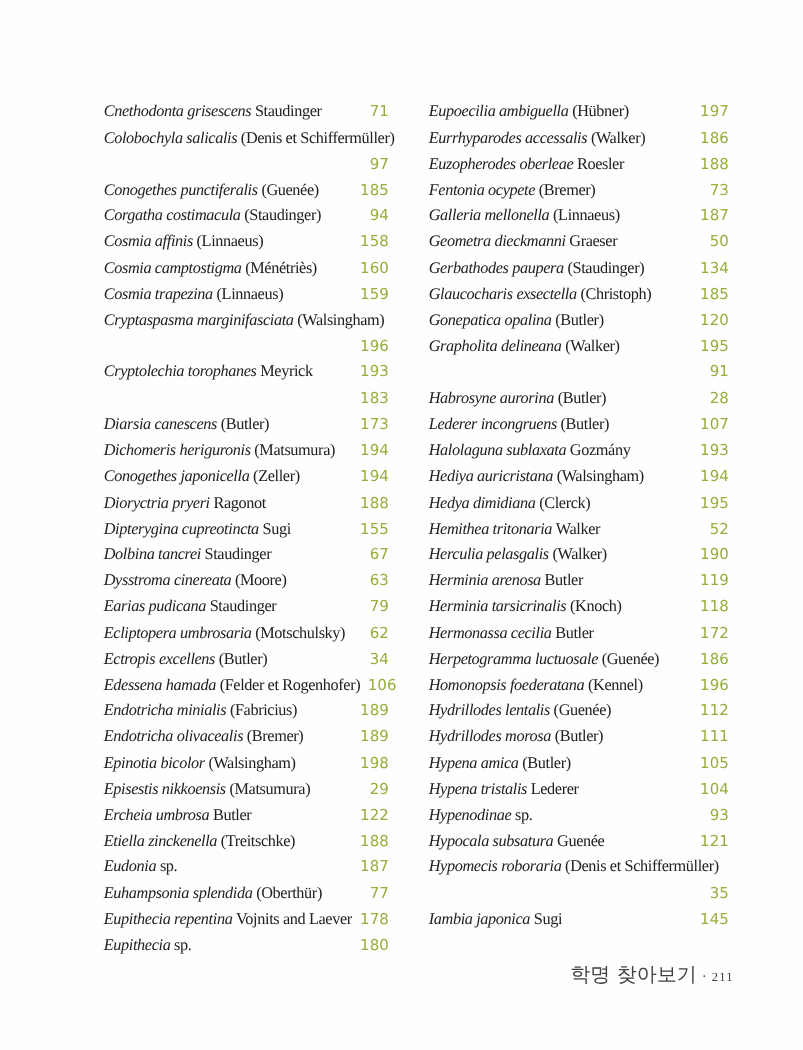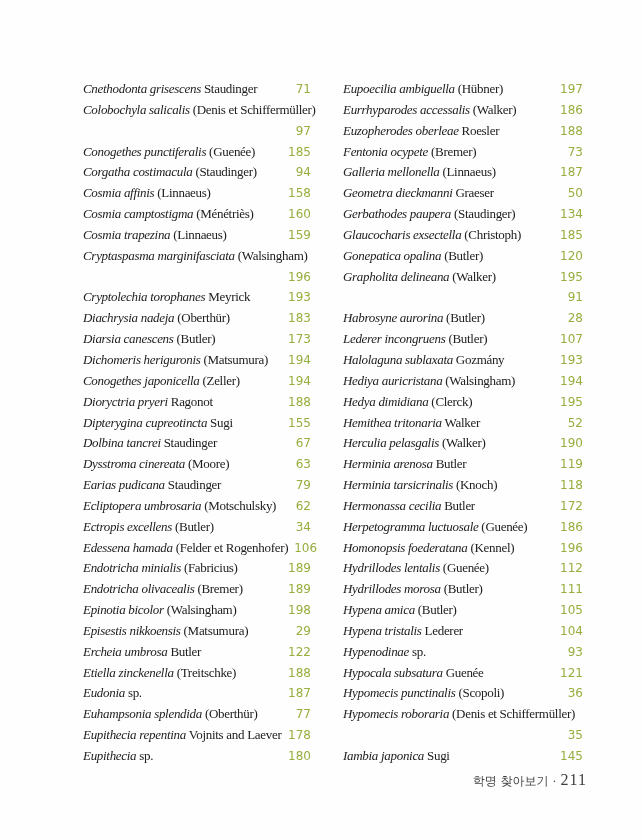--- a/index.html
+++ b/index.html
@@ -25,27 +25,27 @@
     margin-left:auto;padding-left:6px;
     font-family:"DejaVu Sans","Liberation Sans",sans-serif;
     font-size:12px;letter-spacing:0;color:#96ae3e;
   }
   .footer{
     position:absolute;top:770px;left:0;right:55px;
     text-align:right;color:#3f3f3f;height:20px;line-height:20px;
   }
   .footer .sec{
     font-family:"DejaVu Sans","Liberation Sans",sans-serif;
-    font-size:12px;
+    font-size:16px;
   }
   .footer .sep{
     font-family:"Liberation Serif",serif;font-size:12px;padding:0 4px;
   }
   .footer .num{
-    font-family:"Liberation Serif",serif;font-size:16px;letter-spacing:1px;
+    font-family:"Liberation Serif",serif;font-size:10px;letter-spacing:1px;
   }
 </style>
 </head>
 <body>
 
 <div class="page">
   <div class="col col-left">
       <div class="entry-line">
         <span class="nm"><span class="sci">Cnethodonta grisescens</span><span class="auth">&nbsp;Staudinger</span></span>
         <span class="pg">71</span>
@@ -80,21 +80,20 @@
         <span class="nm"><span class="sci">Cryptaspasma marginifasciata</span><span class="auth">&nbsp;(Walsingham)</span></span>
       </div>
       <div class="entry-line">
         <span class="pg">196</span>
       </div>
       <div class="entry-line">
         <span class="nm"><span class="sci">Cryptolechia torophanes</span><span class="auth">&nbsp;Meyrick</span></span>
         <span class="pg">193</span>
       </div>
       <div class="entry-line">
-        <span class="nm"><span class="sci">Diachrysia nadeja</span><span class="auth">&nbsp;(Oberthür)</span></span>
         <span class="pg">183</span>
       </div>
       <div class="entry-line">
         <span class="nm"><span class="sci">Diarsia canescens</span><span class="auth">&nbsp;(Butler)</span></span>
         <span class="pg">173</span>
       </div>
       <div class="entry-line">
         <span class="nm"><span class="sci">Dichomeris heriguronis</span><span class="auth">&nbsp;(Matsumura)</span></span>
         <span class="pg">194</span>
       </div>
@@ -283,24 +282,20 @@
         <span class="nm"><span class="sci">Hypena tristalis</span><span class="auth">&nbsp;Lederer</span></span>
         <span class="pg">104</span>
       </div>
       <div class="entry-line">
         <span class="nm"><span class="sci">Hypenodinae</span><span class="auth">&nbsp;sp.</span></span>
         <span class="pg">93</span>
       </div>
       <div class="entry-line">
         <span class="nm"><span class="sci">Hypocala subsatura</span><span class="auth">&nbsp;Guenée</span></span>
         <span class="pg">121</span>
-      </div>
-      <div class="entry-line">
-        <span class="nm"><span class="sci">Hypomecis punctinalis</span><span class="auth">&nbsp;(Scopoli)</span></span>
-        <span class="pg">36</span>
       </div>
       <div class="entry-line">
         <span class="nm"><span class="sci">Hypomecis roboraria</span><span class="auth">&nbsp;(Denis et Schiffermüller)</span></span>
       </div>
       <div class="entry-line">
         <span class="pg">35</span>
       </div>
       <div class="entry-line">
         <span class="nm"><span class="sci">Iambia japonica</span><span class="auth">&nbsp;Sugi</span></span>
         <span class="pg">145</span>

